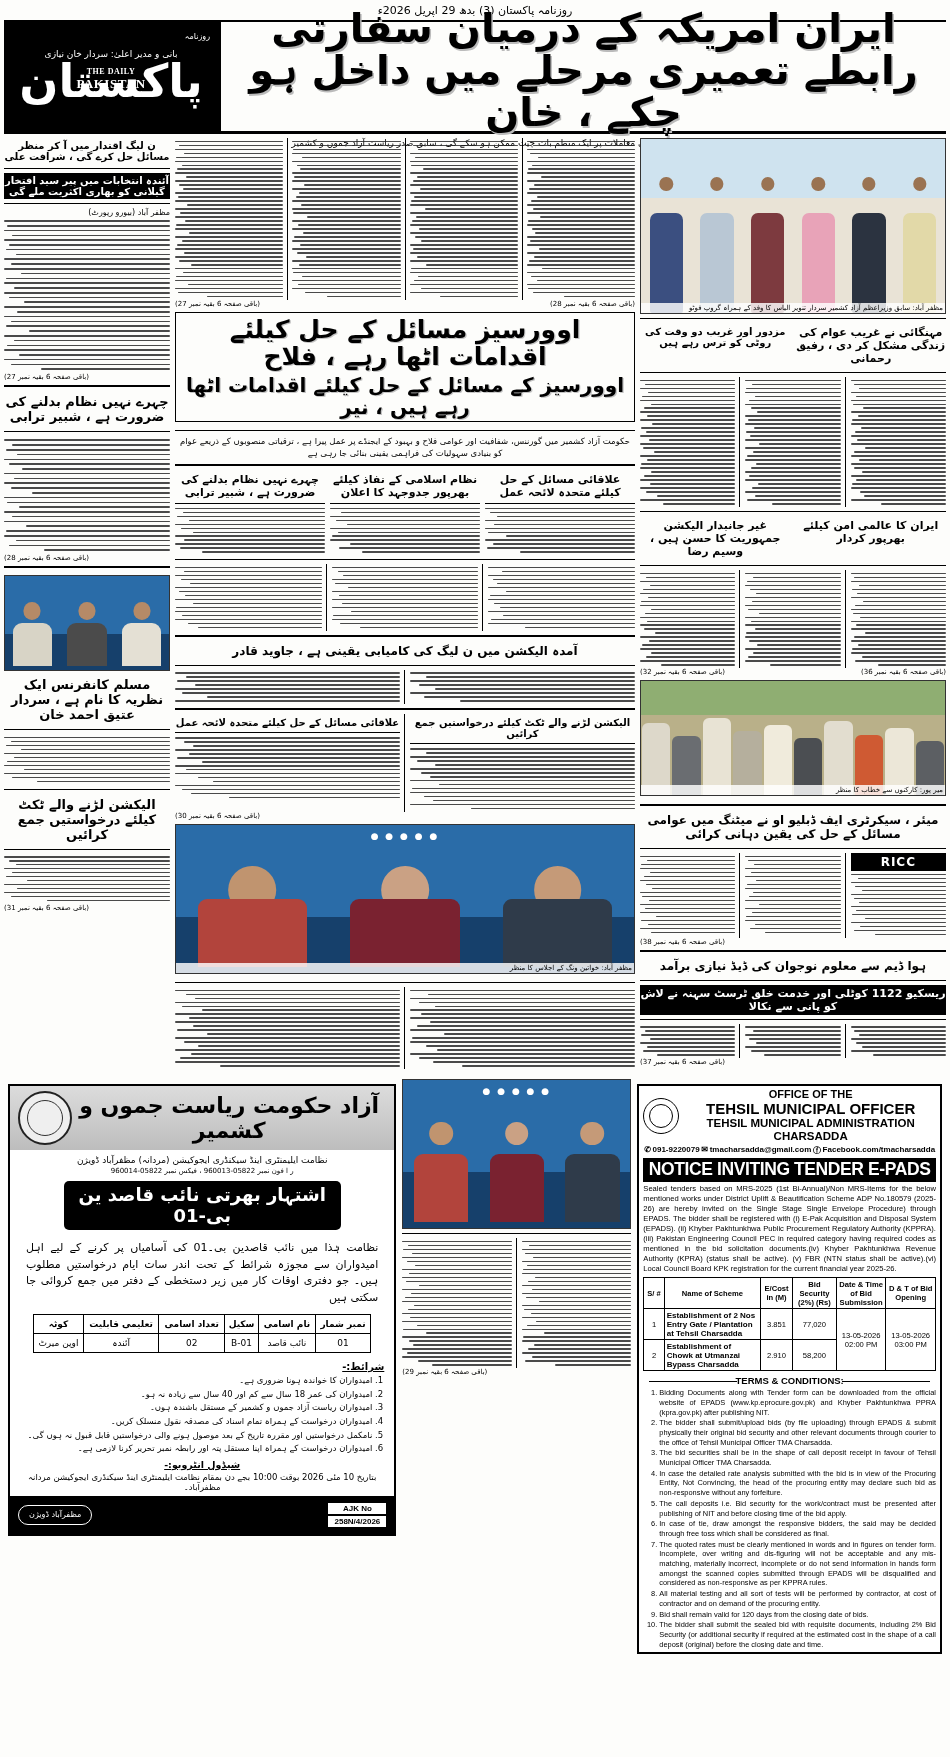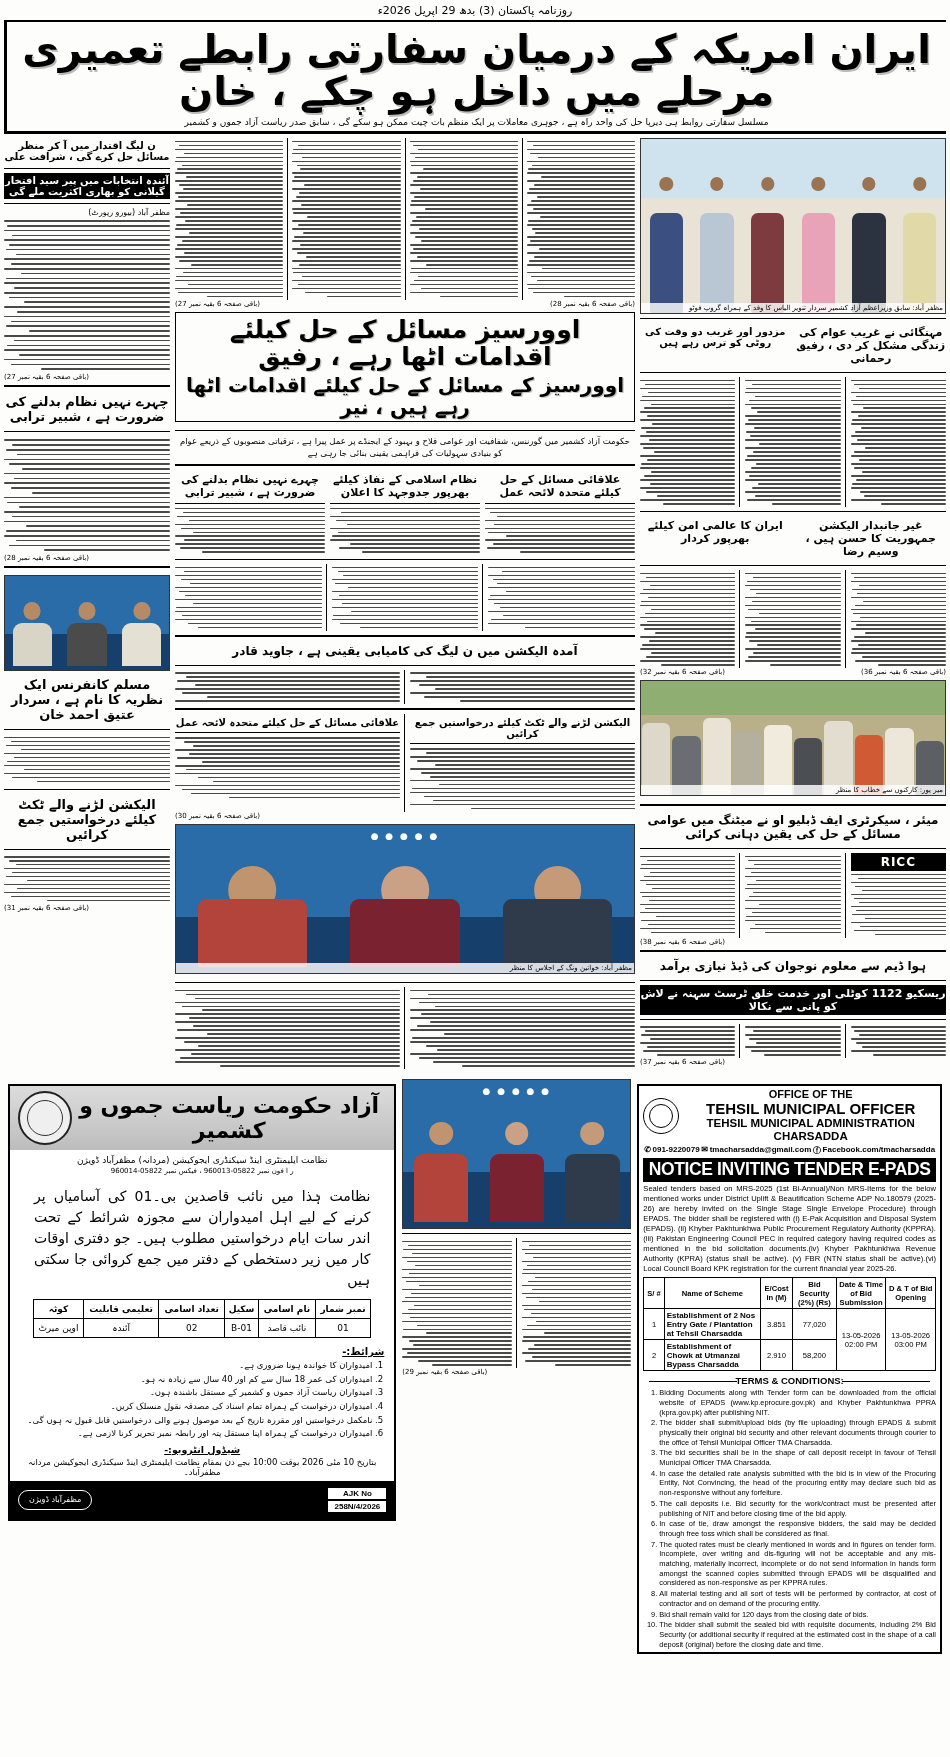--- a/index.html
+++ b/index.html
@@ -133,21 +133,21 @@
 
   
   .ajk { border:2px solid #000; background:#fff; margin-top:5px; padding:0; }
   .ajk .a-top { background:linear-gradient(#dcdcdc,#bdbdbd); display:flex; flex-direction:row-reverse; align-items:center; padding:5px 8px; }
   .ajk .a-top .t { flex:1; text-align:center; font-size:22px; font-weight:bold; }
   .ajk .a-emb { width:54px; height:54px; border:2px solid #222; border-radius:50%; position:relative; background:#efefef; }
   .ajk .a-emb::after { content:""; position:absolute; inset:7px; border:1px solid #333; border-radius:50%; }
   .ajk .a-dept { text-align:center; font-size:9px; padding:5px 6px 1px; }
   .ajk .a-dept .d2 { font-size:7px; margin-top:2px; }
   .ajk .a-banner { background:#000; color:#fff; margin:5px auto; width:72%; text-align:center; font-size:18px; font-weight:bold; border-radius:5px; padding:3px 0 4px; }
-  .ajk .a-intro { font-size:14px; padding:2px 24px; text-align:justify; line-height:1.5;margin-top:8px; }
+  .ajk .a-intro { font-size:11px; padding:2px 16px; text-align:justify; line-height:1.5;margin-top:8px; }
   table.at { width:88%; margin:6px auto; border-collapse:collapse; font-size:9px; }
   table.at th, table.at td { border:1px solid #000; padding:4px 2px; text-align:center; }
   .ajk .a-cond-h { font-size:10px; font-weight:bold; text-decoration:underline; padding:2px 10px; }
   .ajk ol.acond { margin:0; padding:0 22px 0 6px; font-size:8.5px; line-height:1.6; }
   .ajk .a-sched-h { font-size:9.5px; font-weight:bold; text-decoration:underline; text-align:center; margin-top:3px;}
   .ajk .a-sched { font-size:8.5px; text-align:center; padding:2px 8px 4px; }
   .ajk .a-foot { background:#000; color:#fff; display:flex; flex-direction:row-reverse; align-items:center; justify-content:space-between; padding:5px 8px; }
   .ajk .a-foot .sig { border:1.6px solid #fff; border-radius:10px; padding:4px 10px; text-align:center; line-height:1.3; }
   .ajk .a-foot .sig .s1 { font-size:12.5px; font-weight:bold; }
   .ajk .a-foot .sig .s2 { font-size:8px; }
@@ -160,20 +160,29 @@
 </head>
 <body>
 
 <div class="page">
 
   <div class="datebar">
     <span class="dt">روزنامہ پاکستان (3) بدھ 29 اپریل 2026ء</span>
   </div>
 
   <div class="mast-row">
+    <div class="mast-box">
+      <div class="corner-urdu">روزنامہ</div>
+      <div class="smallurdu">بانی و مدیر اعلیٰ: سردار خان نیازی</div>
+      <div class="bigurdu">پاکستان</div>
+      <div class="eng">
+        <div class="l1">THE DAILY</div>
+        <div class="l2">PAKISTAN</div>
+      </div>
+    </div>
     <div class="mast-headline">
       <div class="hl">ایران امریکہ کے درمیان سفارتی رابطے تعمیری مرحلے میں داخل ہو چکے ، خان</div>
       <div class="hl-sub">مسلسل سفارتی روابط ہی دیرپا حل کی واحد راہ ہے ، جوہری معاملات پر ایک منظم بات چیت ممکن ہو سکے گی ، سابق صدر ریاست آزاد جموں و کشمیر</div>
     </div>
   </div>
 
   <div class="frame">
 
     <div class="col col-right">
       <div class="kicker">ن لیگ اقتدار میں آ کر منظر مسائل حل کرے گی ، شرافت علی</div>
@@ -481,21 +490,21 @@
           </div>
         </div>
       </div>
 
       <div style="display:flex;justify-content:space-between;font-size:7px">
         <span>(باقی صفحہ 6 بقیہ نمبر 28)</span>
         <span>(باقی صفحہ 6 بقیہ نمبر 27)</span>
       </div>
 
       <div class="bx" style="margin:4px 0">
-        <div class="bighead">اوورسیز مسائل کے حل کیلئے اقدامات اٹھا رہے ، رفیق</div>
+        <div class="bighead">اوورسیز مسائل کے حل کیلئے اقدامات اٹھا رہے ، فلاح</div>
         <div class="bighead" style="font-size:20px;margin-top:3px">اوورسیز کے مسائل کے حل کیلئے اقدامات اٹھا رہے ہیں ، نیر</div>
       </div>
       <div class="rule"></div>
       <div style="font-size:8.5px;text-align:center;line-height:1.45">حکومت آزاد کشمیر میں گورننس، شفافیت اور عوامی فلاح و بہبود کے ایجنڈے پر عمل پیرا ہے ، ترقیاتی منصوبوں کے ذریعے عوام کو بنیادی سہولیات کی فراہمی یقینی بنائی جا رہی ہے</div>
       <div class="rule thick"></div>
 
       <div class="threecol">
         <div>
           <div class="subhead" style="font-size:11px">چہرے نہیں نظام بدلنے کی ضرورت ہے ، شبیر ترابی</div>
           <div class="rule"></div>
@@ -920,24 +929,24 @@
               <i style="width:86%"></i>
               <i style="width:100%"></i>
               <i style="width:68%"></i>
           </div>
         </div>
       </div>
 
       <div class="rule"></div>
       <div class="twocol">
         <div>
+          <div class="subhead" style="font-size:11px">غیر جانبدار الیکشن جمہوریت کا حسن ہیں ، وسیم رضا</div>
+        </div>
+        <div>
           <div class="subhead" style="font-size:11px">ایران کا عالمی امن کیلئے بھرپور کردار</div>
-        </div>
-        <div>
-          <div class="subhead" style="font-size:11px">غیر جانبدار الیکشن جمہوریت کا حسن ہیں ، وسیم رضا</div>
         </div>
       </div>
       <div class="rule"></div>
 
       <div class="threecol">
         <div class="vsep">
           <div class="lines tiny">
             <i style="width:100%"></i>
               <i style="width:94%"></i>
               <i style="width:100%"></i>
@@ -1171,20 +1180,21 @@
     <div style="width:390px">
       <div class="ajk">
         <div class="a-top">
           <div class="a-emb"></div>
           <div class="t">آزاد حکومت ریاست جموں و کشمیر</div>
         </div>
         <div class="a-dept">
           <div>نظامت ایلیمنٹری اینڈ سیکنڈری ایجوکیشن (مردانہ) مظفرآباد ڈویژن</div>
           <div class="d2">ر ا فون نمبر 05822-960013 ، فیکس نمبر 05822-960014</div>
         </div>
+        <div class="a-banner">اشتہار بھرتی نائب قاصد ین بی-01</div>
         <div class="a-intro">نظامت ہٰذا میں نائب قاصدین بی۔01 کی آسامیاں پر کرنے کے لیے اہل امیدواران سے مجوزہ شرائط کے تحت اندر سات ایام درخواستیں مطلوب ہیں۔ جو دفتری اوقات کار میں زیر دستخطی کے دفتر میں جمع کروائی جا سکتی ہیں</div>
         <table class="at">
           <thead>
             <tr>
               <th>نمبر شمار</th>
               <th>نام اسامی</th>
               <th>سکیل</th>
               <th>تعداد اسامی</th>
               <th>تعلیمی قابلیت</th>
               <th>کوٹہ</th>

